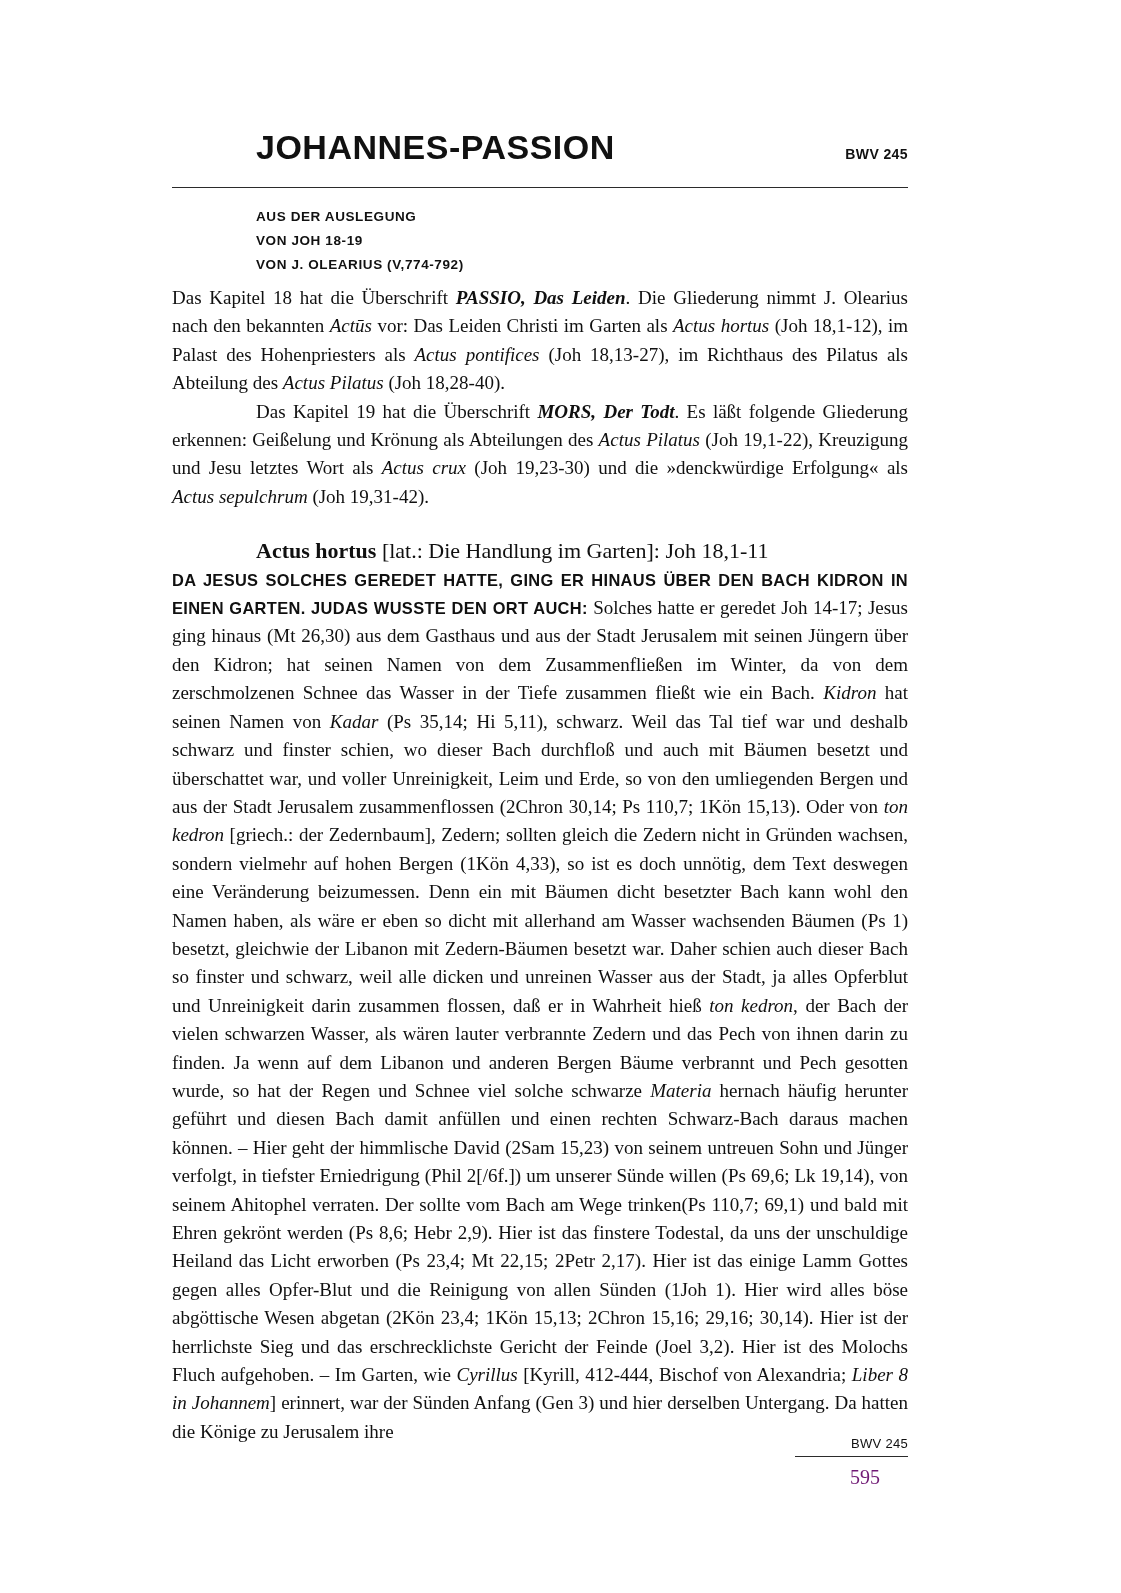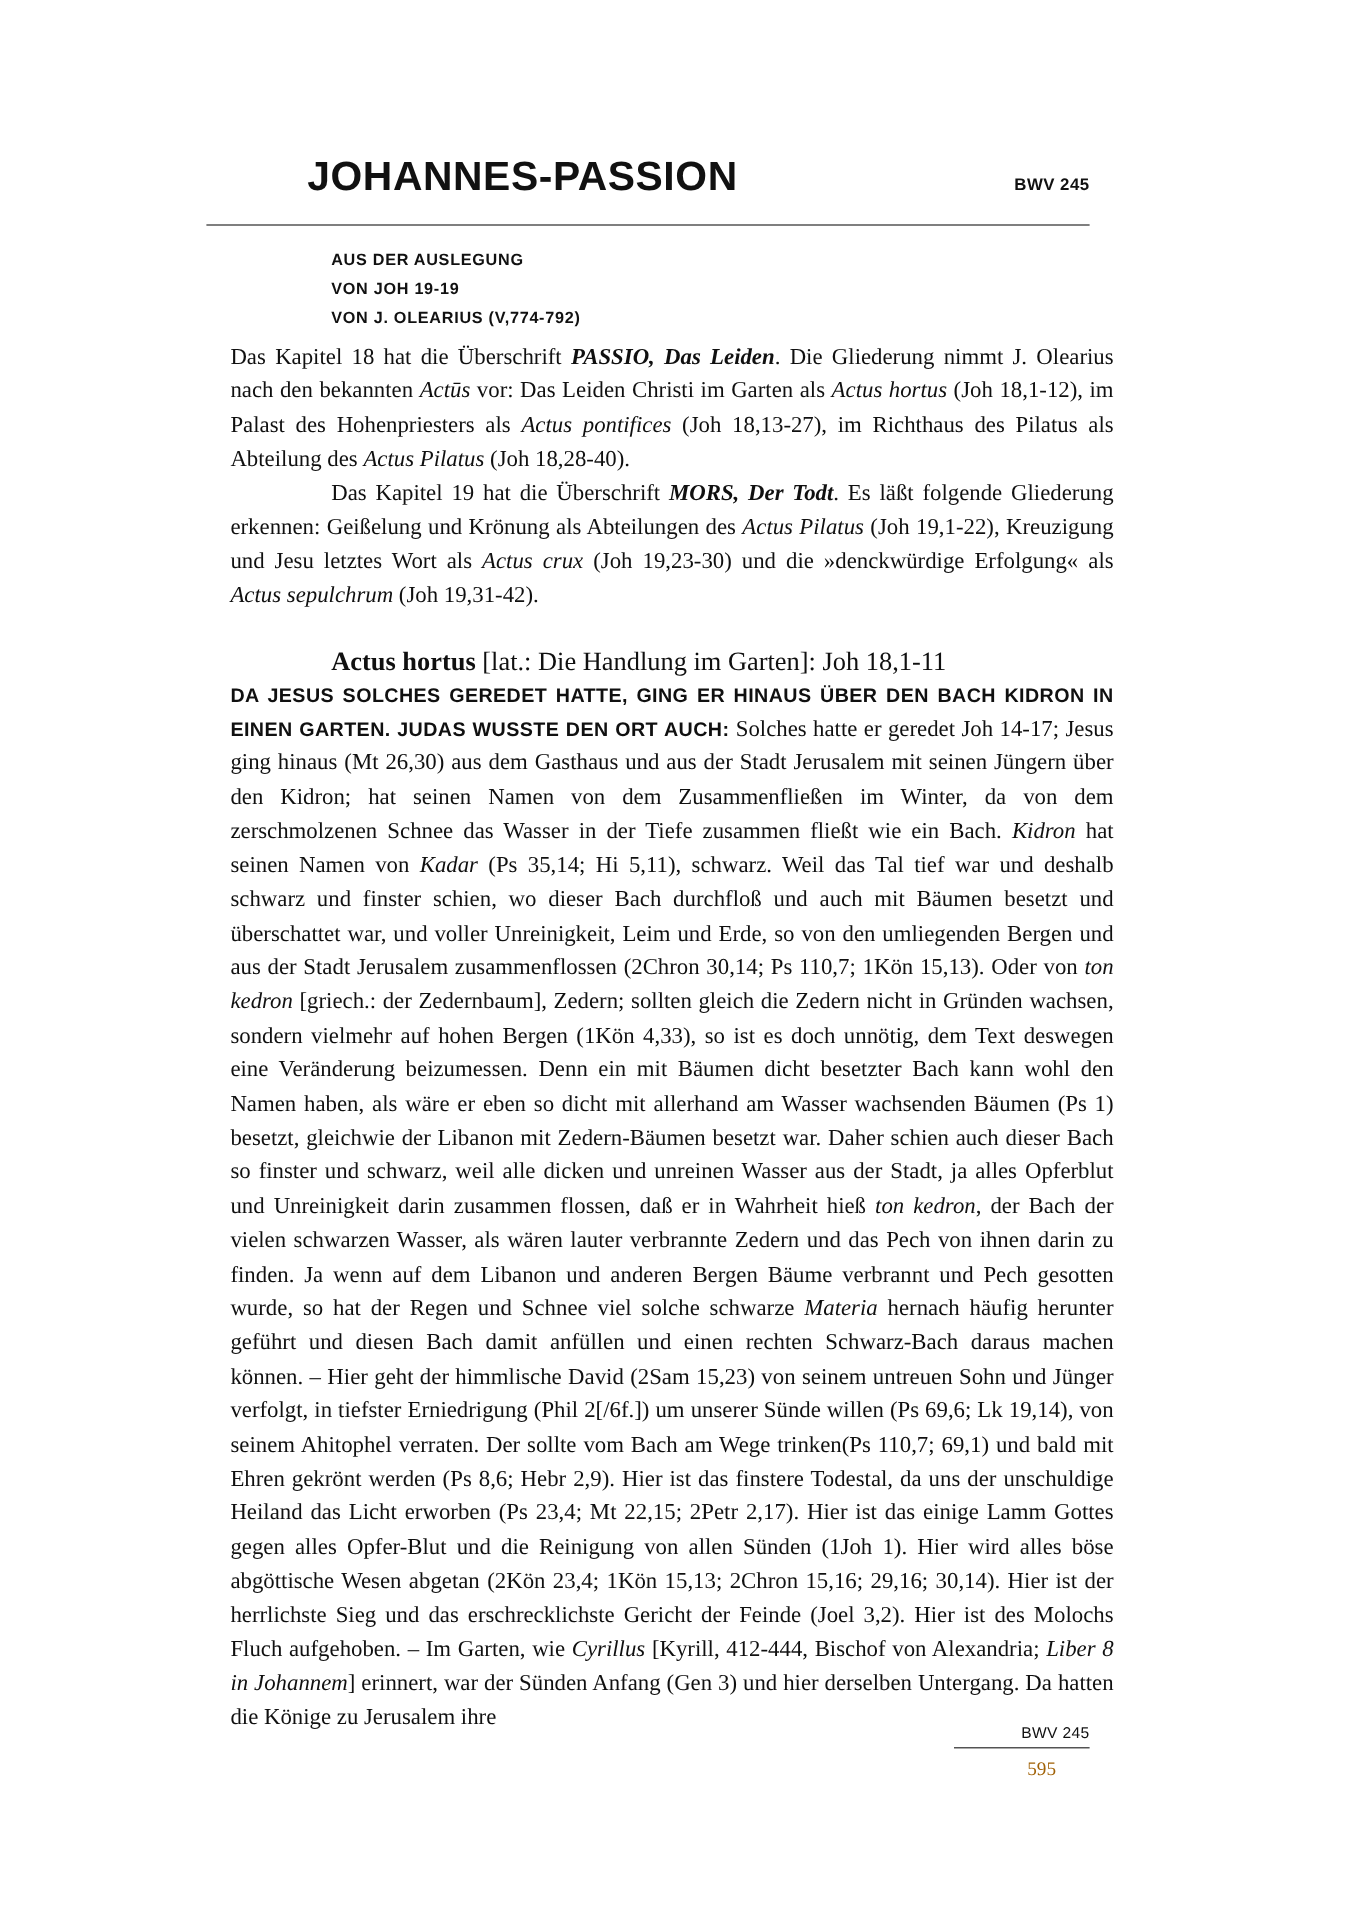--- a/index.html
+++ b/index.html
@@ -56,21 +56,20 @@
     width: 736px;
     height: 1px;
     background: #2b2b2b;
   }
   
   .col {
     position: absolute;
     left: 172px;
     top: 205px;
     width: 736px;
-    margin-left: 20px;
   }
   .smallcaps-block {
     font-family: "Liberation Sans", sans-serif;
     font-size: 13.5px;
     font-weight: 700;
     letter-spacing: 0.6px;
     line-height: 24px;
     color: #111111;
     padding-left: 84px;
   }
@@ -118,42 +117,42 @@
   }
   .rule-bottom {
     margin-top: 5px;
     margin-left: auto;
     width: 113px;
     height: 1px;
     background: #2b2b2b;
   }
   .page-number {
     margin-top: 9px;
-    font-size: 16px;
-    color: #a16207;
+    font-size: 20px;
+    color: #701a75;
     padding-right: 28px;
   }
 </style>
 </head>
 <body>
 
 <div class="page">
 
   <div class="header">
     <h1 class="doc-title">JOHANNES-PASSION</h1>
     <div class="bwv-top">BWV 245</div>
   </div>
 
   <div class="rule-top"></div>
 
   <div class="col">
 
     <div class="smallcaps-block">
       <div>AUS DER AUSLEGUNG</div>
-      <div>VON JOH 19-19</div>
+      <div>VON JOH 18-19</div>
       <div>VON J. OLEARIUS (V,774-792)</div>
     </div>
 
     <p class="body first"><span>Das Kapitel 18 hat die Überschrift </span><b><i>PASSIO, Das Leiden</i></b><span>. Die Gliederung nimmt J. Olearius nach den bekannten </span><i>Actūs</i><span> vor: Das Leiden Christi im Garten als </span><i>Actus hortus</i><span> (Joh 18,1-12), im Palast des Hohenpriesters als </span><i>Actus pontifices</i><span> (Joh 18,13-27), im Richthaus des Pilatus als Abteilung des </span><i>Actus Pilatus</i><span> (Joh 18,28-40).</span></p>
 
     <p class="body indent"><span>Das Kapitel 19 hat die Überschrift </span><b><i>MORS, Der Todt</i></b><span>. Es läßt folgende Gliederung erkennen: Geißelung und Krönung als Abteilungen des </span><i>Actus Pilatus</i><span> (Joh 19,1-22), Kreuzigung und Jesu letztes Wort als </span><i>Actus crux</i><span> (Joh 19,23-30) und die »denckwürdige Erfolgung« als </span><i>Actus sepulchrum</i><span> (Joh 19,31-42).</span></p>
 
     <div class="gap"></div>
 
     <p class="center-head"><b>Actus hortus</b><span> [lat.: Die Handlung im Garten]: Joh 18,1-11</span></p>

